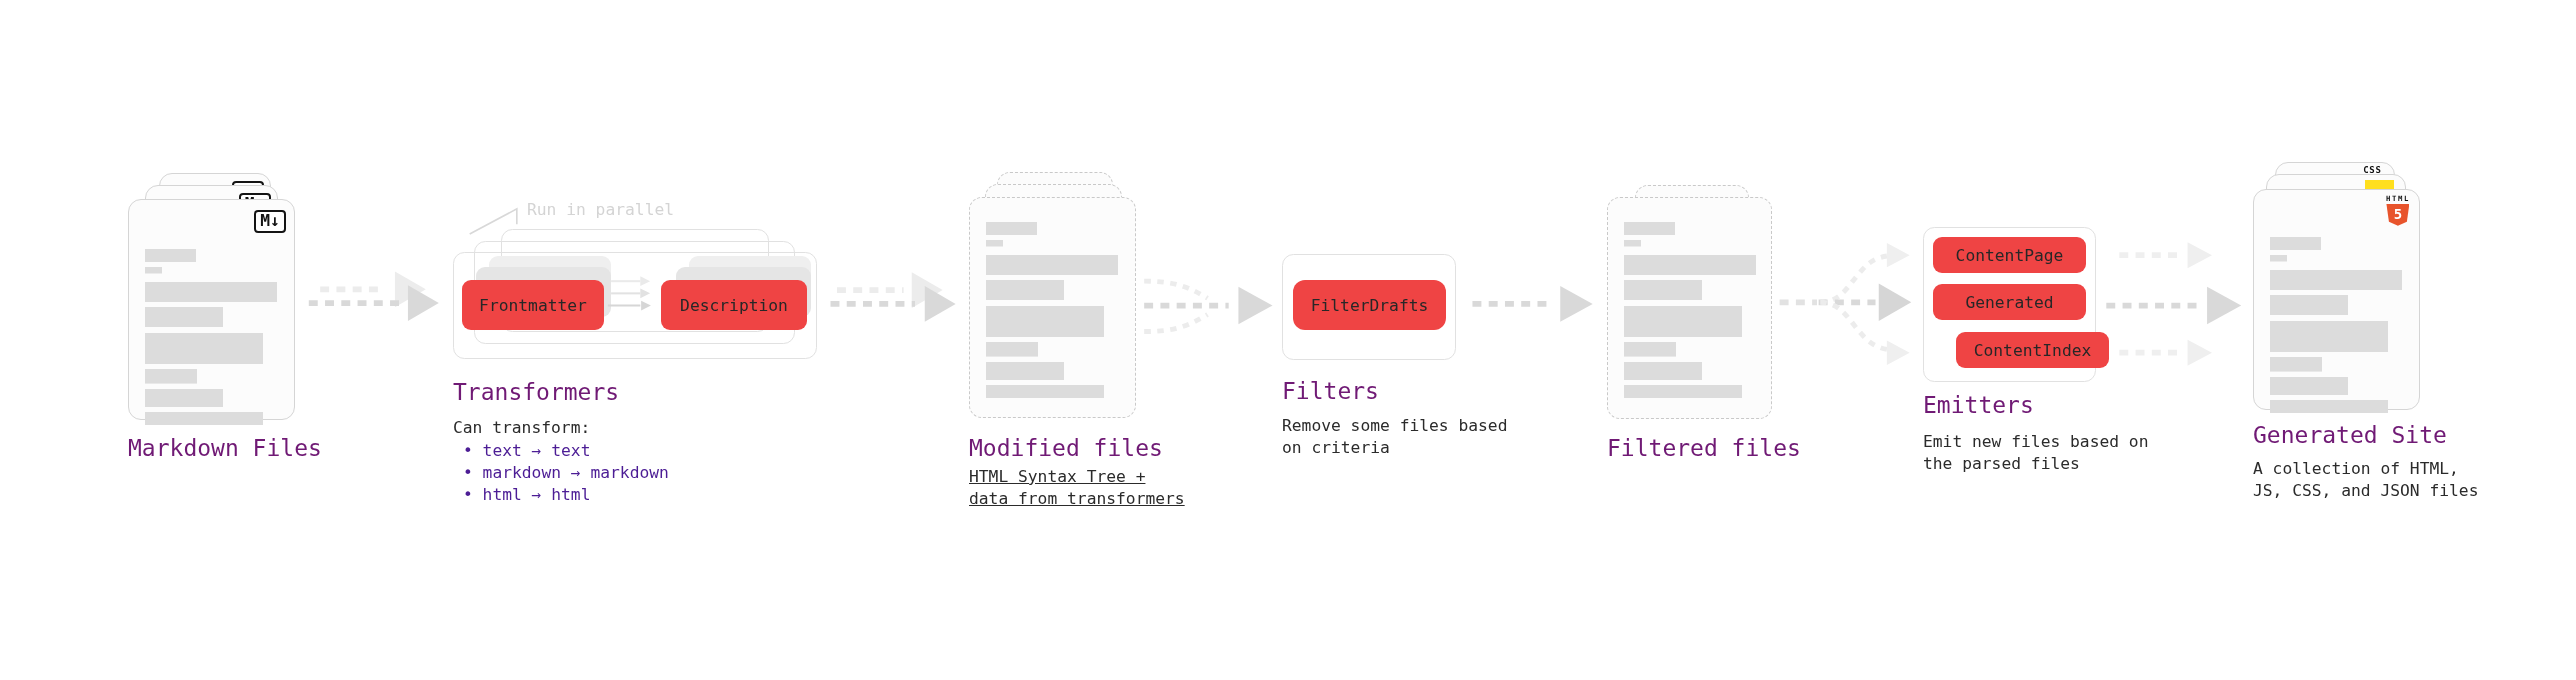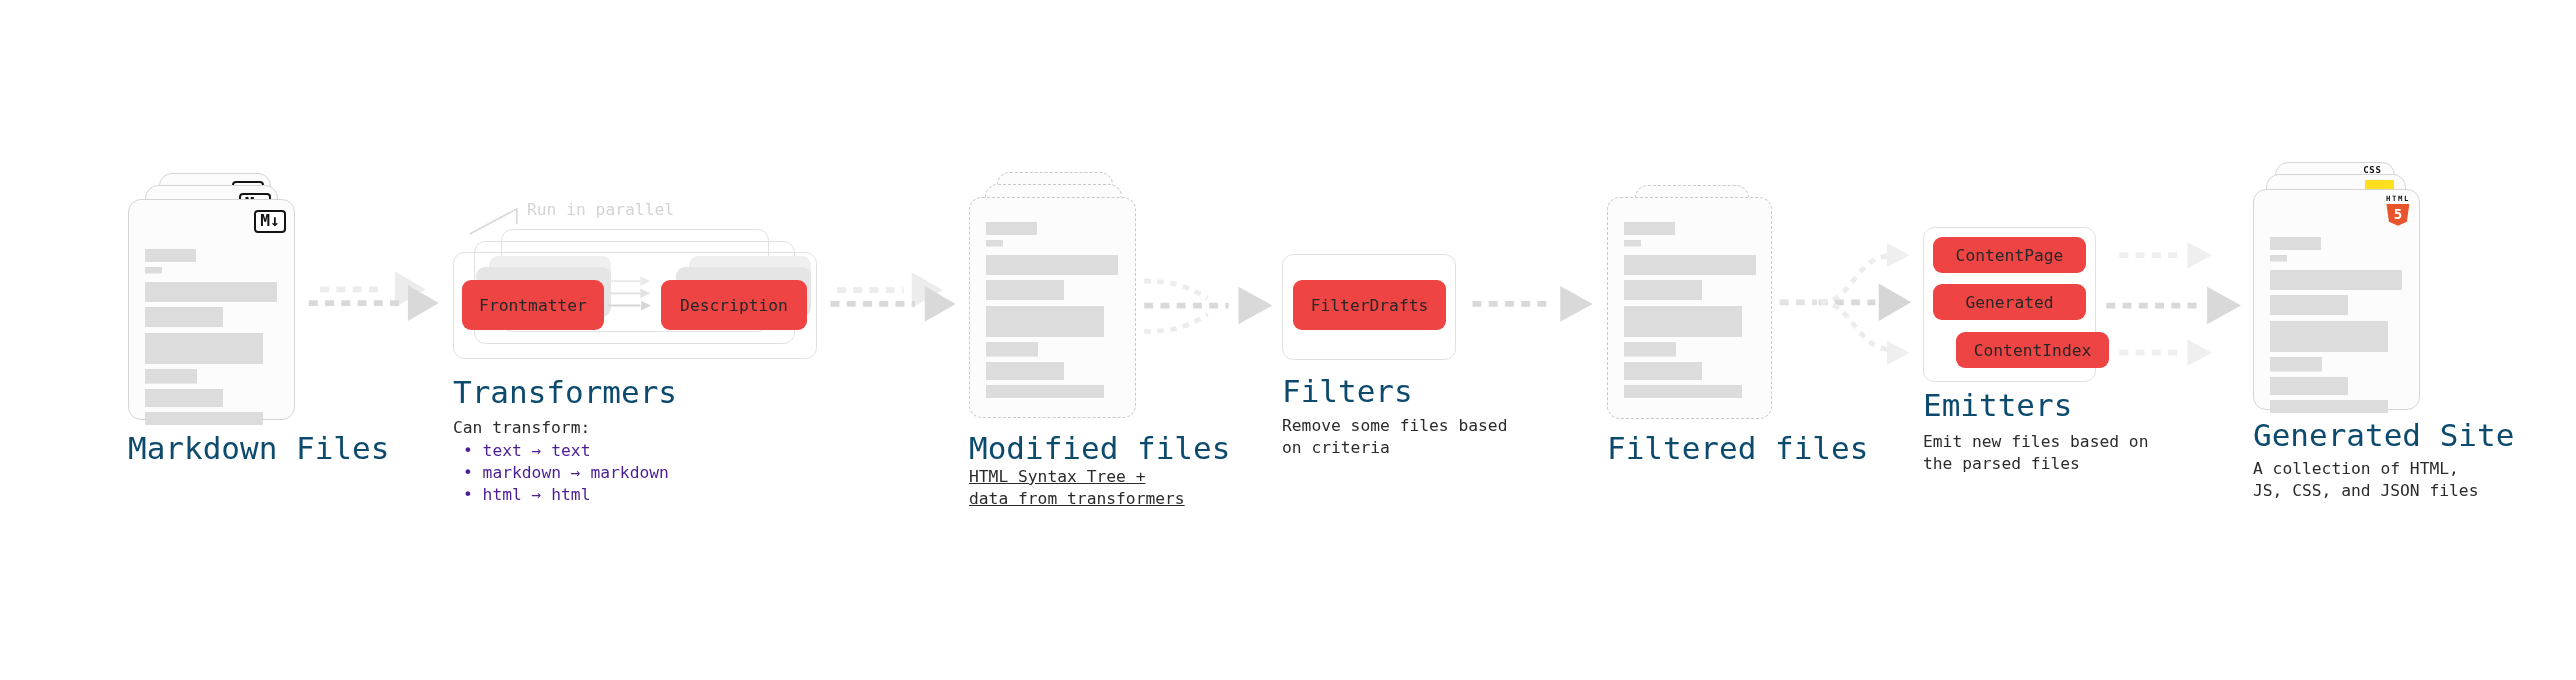--- a/index.html
+++ b/index.html
@@ -40,21 +40,21 @@
   
   .container{position:absolute;border:1.6px solid #e1e1e1;border-radius:11.4px;box-sizing:border-box;background:transparent;}
 
   
   .gbox{position:absolute;background:#ef4444;border-radius:9px;box-sizing:border-box;
     display:flex;align-items:center;justify-content:center;font-size:16.3px;color:#272727;}
   .gbox.ghost1{background:#e5e5e5;}
   .gbox.ghost2{background:#efefef;}
 
   
-  .title{position:absolute;font-size:31px;line-height:24.4px;color:#0c4a6e;white-space:nowrap;}
+  .title{position:absolute;font-size:23px;line-height:24.4px;color:#701a75;white-space:nowrap;}
   .caption{position:absolute;font-size:16.3px;line-height:22px;color:#2b2b2b;white-space:pre-line;}
   .bullets{position:absolute;font-size:16.3px;line-height:22px;color:#4c1d95;}
   .annotation{position:absolute;font-size:16.3px;line-height:18px;color:#d4d4d4;white-space:nowrap;}
 
   svg.arrows{position:absolute;left:0;top:0;pointer-events:none;}
 </style>
 </head>
 <body>
 
 <div id="canvas">
@@ -103,21 +103,21 @@
     <div class="card dashed" style="left:969px;top:197px;width:167px;height:221px;">
       <div class="bars"></div>
     </div>
     <div class="title" style="left:969px;top:436px;">Modified files</div>
     <div class="caption" style="left:969px;top:466px;text-decoration:underline;">HTML Syntax Tree +
 data from transformers</div>
   </div>
 
   <div>
     <div class="container" style="left:1282px;top:254px;width:174px;height:106px;"></div>
-    <div class="gbox" style="left:1293px;top:280px;width:153px;height:50px;">FilterDrafts</div>
+    <div class="gbox" style="left:1293px;top:280px;width:153px;height:50px;border-radius:12px;">FilterDrafts</div>
     <div class="title" style="left:1282px;top:379px;">Filters</div>
     <div class="caption" style="left:1282px;top:415px;">Remove some files based
 on criteria</div>
   </div>
 
   <div>
     <div class="card back dashed" style="left:1635px;top:185px;width:114px;"></div>
     <div class="card dashed" style="left:1607px;top:197px;width:165px;height:222px;">
       <div class="bars"></div>
     </div>

